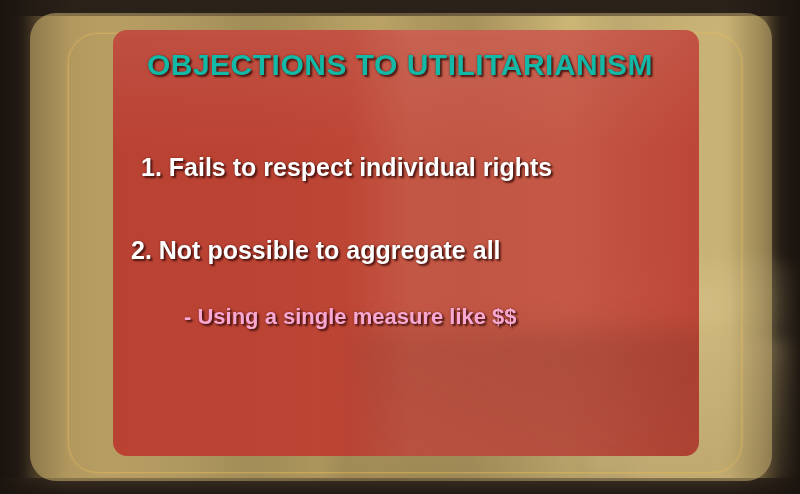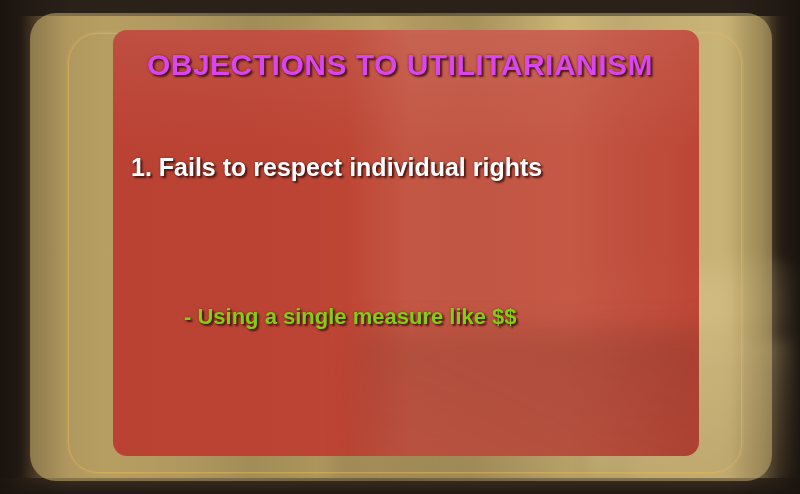--- a/index.html
+++ b/index.html
@@ -143,42 +143,42 @@
   }
 
   .slide-title {
     position: absolute;
     left: 0; top: 48px;
     width: 800px;
     text-align: center;
     font-size: 30px;
     font-weight: bold;
     letter-spacing: .5px;
-    color: #d946ef;
+    color: #14b8a6;
     text-shadow: 2px 2px 2px rgba(60,14,10,.85), 0 0 2px rgba(70,18,12,.7);
   }
 
   .bullet {
     position: absolute;
     font-size: 25px;
     font-weight: bold;
     color: #ffffff;
     line-height: 1.16;
     text-shadow: 2px 2px 2px rgba(60,14,10,.85), 0 0 2px rgba(70,18,12,.65);
   }
-  .bullet-1 { left: 131px; top: 153px; }
+  .bullet-1 { left: 141px; top: 153px; }
   .bullet-2 { left: 131px; top: 236px; }
   .bullet-2 .cont { display: block; padding-left: 25px; }
 
   .subpoint {
     position: absolute;
     left: 184px; top: 304px;
     font-size: 22px;
     font-weight: bold;
-    color: #84cc16;
+    color: #f9a8d4;
     text-shadow: 2px 2px 2px rgba(60,14,10,.85), 0 0 2px rgba(70,18,12,.6);
   }
 </style>
 </head>
 <body>
 
 <div class="slide">
 
   <div class="bg-photo"></div>
   <div class="bg-base-3"></div>
@@ -197,18 +197,19 @@
 
   <div class="content">
 
     <div class="slide-title">OBJECTIONS TO UTILITARIANISM</div>
 
     <div class="bullet bullet-1">
       <span>1. Fails to respect individual rights</span>
     </div>
 
     <div class="bullet bullet-2">
+      <span>2. Not possible to aggregate all</span>
     </div>
 
     <div class="subpoint">- Using a single measure like $$</div>
 
   </div>
 </div>
 
 </body></html>

